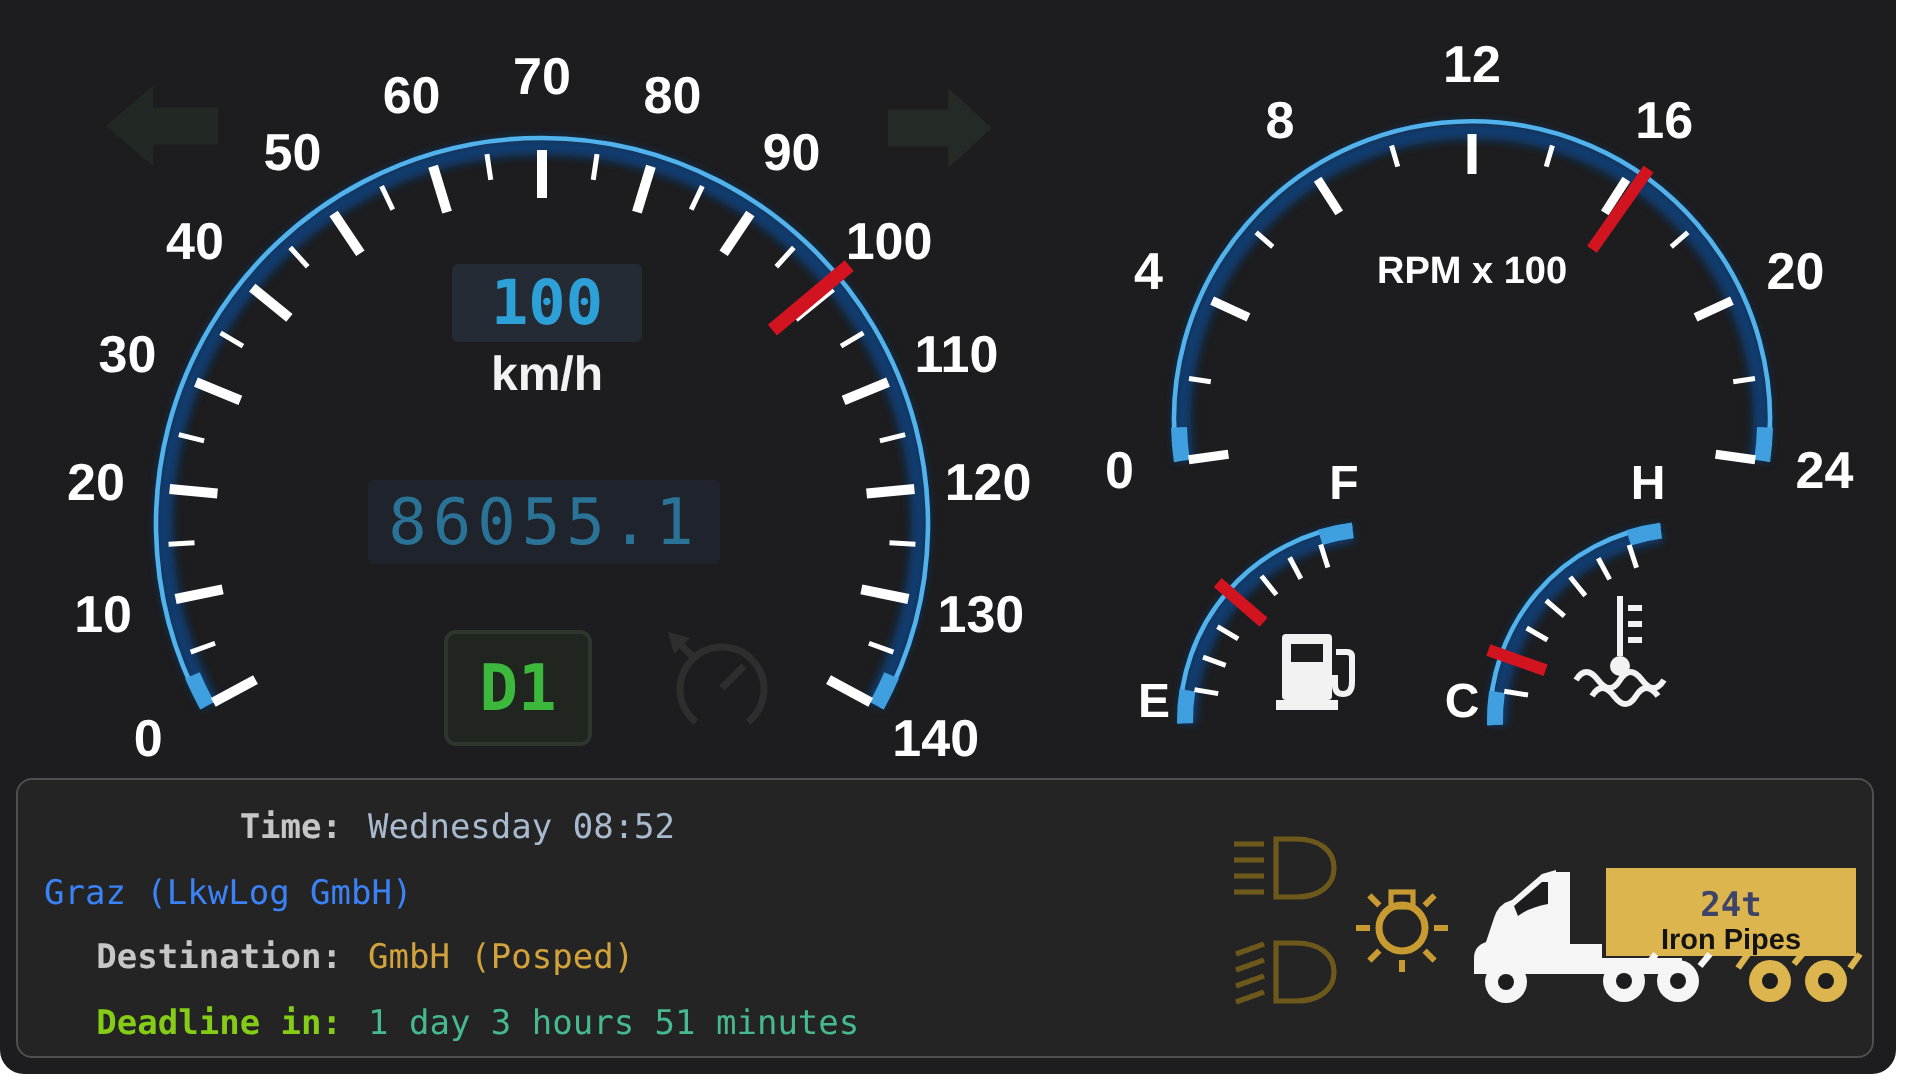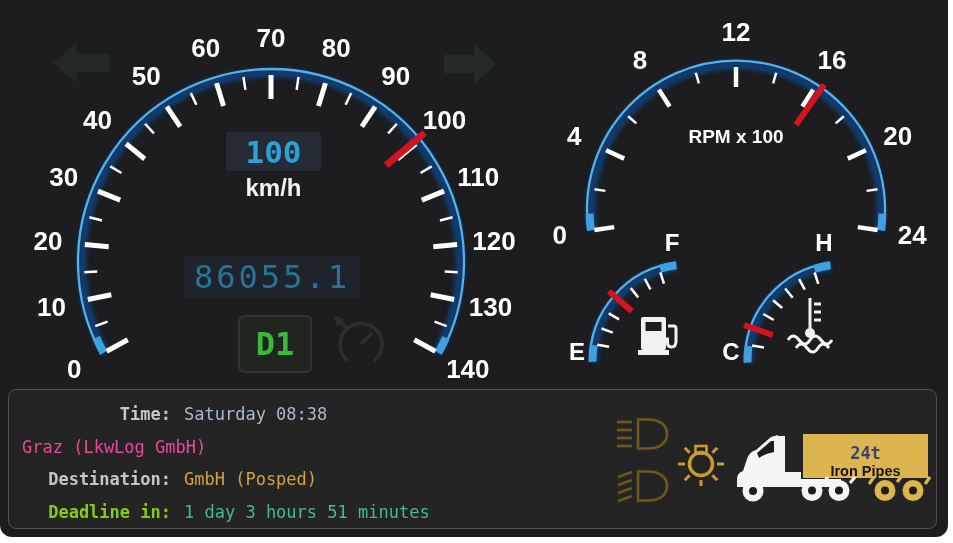--- a/index.html
+++ b/index.html
@@ -16,21 +16,21 @@
     clip-path:polygon(0% 50%,42% 0%,42% 27%,100% 27%,100% 73%,42% 73%,42% 100%);}
   .arrow-right{left:444px;top:44px;width:52px;height:40px;
     clip-path:polygon(100% 50%,58% 0%,58% 27%,0% 27%,0% 73%,58% 73%,58% 100%);}
 
   .speed-box{left:226px;top:132px;width:95px;height:39px;background:#242b35;border-radius:3px;
     display:flex;align-items:center;justify-content:center;font-size:31px;font-weight:bold;}
   .kmh-label{left:226px;top:174px;width:95px;text-align:center;color:#f2f2f2;
     font-size:24px;font-weight:bold;}
   .odo-box{left:184px;top:240px;width:176px;height:42px;background:#1f242c;border-radius:3px;
     display:flex;align-items:center;justify-content:center;font-size:32px;letter-spacing:3px;}
-  .gear-box{left:238px;top:315px;width:70px;height:54px;background:#20261f;border:2px solid #2e372e;
+  .gear-box{left:222px;top:315px;width:70px;height:54px;background:#20261f;border:2px solid #2e372e;
     border-radius:6px;display:flex;align-items:center;justify-content:center;
     font-size:32px;font-weight:bold;}
   .cruise{left:332px;top:314px;}
 
   .info-panel{left:8px;top:389px;width:929px;height:140px;background:#242424;
     border:1.5px solid #4f4f4f;border-radius:8px;box-sizing:border-box;padding-top:8px;}
   .info-row{height:32.5px;display:flex;align-items:center;font-size:17px;}
   .info-label{display:inline-block;width:162px;text-align:right;font-weight:bold;color:#c6c6c6;}
   .info-value{padding-left:13px;}
 
@@ -178,43 +178,43 @@
       </g>
     </svg>
 
   <div class="arrow arrow-left" id="arrow-left" style="background: rgb(34, 41, 36);"></div>
   <div class="arrow arrow-right" id="arrow-right" style="background: rgb(36, 43, 38);"></div>
 
   <div class="overlay speed-box mono" id="speed-box" style="color: rgb(45, 160, 216);">
       <span>100</span>
     </div>
   <div class="overlay kmh-label">km/h</div>
-  <div class="overlay odo-box mono" id="odo-box" style="color: rgb(42, 115, 150); margin-top: 16px;">
+  <div class="overlay odo-box mono" id="odo-box" style="color: rgb(42, 115, 150);">
       <span>86055.1</span>
     </div>
   <div class="overlay gear-box mono" id="gear-box" style="color: rgb(60, 184, 60);">
       <span>D1</span>
     </div>
 
   <svg class="overlay cruise" id="cruise-icon" width="58" height="58">
     <g stroke="#2e2e2e" fill="none" stroke-width="3.5">
       <path d="M16 47 A21 21 0 1 1 42 47"></path>
       <line x1="29" y1="30" x2="40" y2="19"></line>
       <line x1="14" y1="14" x2="7" y2="7"></line>
     </g>
     <polygon points="2,2 13,5 5,13" fill="#2e2e2e"></polygon>
   </svg>
 
   <div class="overlay info-panel" id="info-panel" style="background: rgb(36, 36, 36); border-color: rgb(79, 79, 79);">
     <div class="info-row mono">
       <span class="info-label" style="color: rgb(198, 198, 198);">Time:</span>
-      <span class="info-value" style="color: rgb(169, 186, 207);">Saturday 08:38</span>
-    </div>
-    <div class="info-row mono">
-      <span class="info-value" style="color: #ec4899;">Graz (LkwLog GmbH)</span>
+      <span class="info-value" style="color: rgb(169, 186, 207);">Wednesday 08:52</span>
+    </div>
+    <div class="info-row mono">
+      <span class="info-value" style="color: #3b82f6;">Graz (LkwLog GmbH)</span>
     </div>
     <div class="info-row mono">
       <span class="info-label" style="color: rgb(198, 198, 198);">Destination:</span>
       <span class="info-value" style="color: rgb(210, 162, 60);">GmbH (Posped)</span>
     </div>
     <div class="info-row mono">
       <span class="info-label" style="color: #84cc16; text-align: right;">Deadline in:</span>
       <span class="info-value" style="color: rgb(70, 185, 142);">1 day 3 hours 51 minutes</span>
     </div>
   </div>

